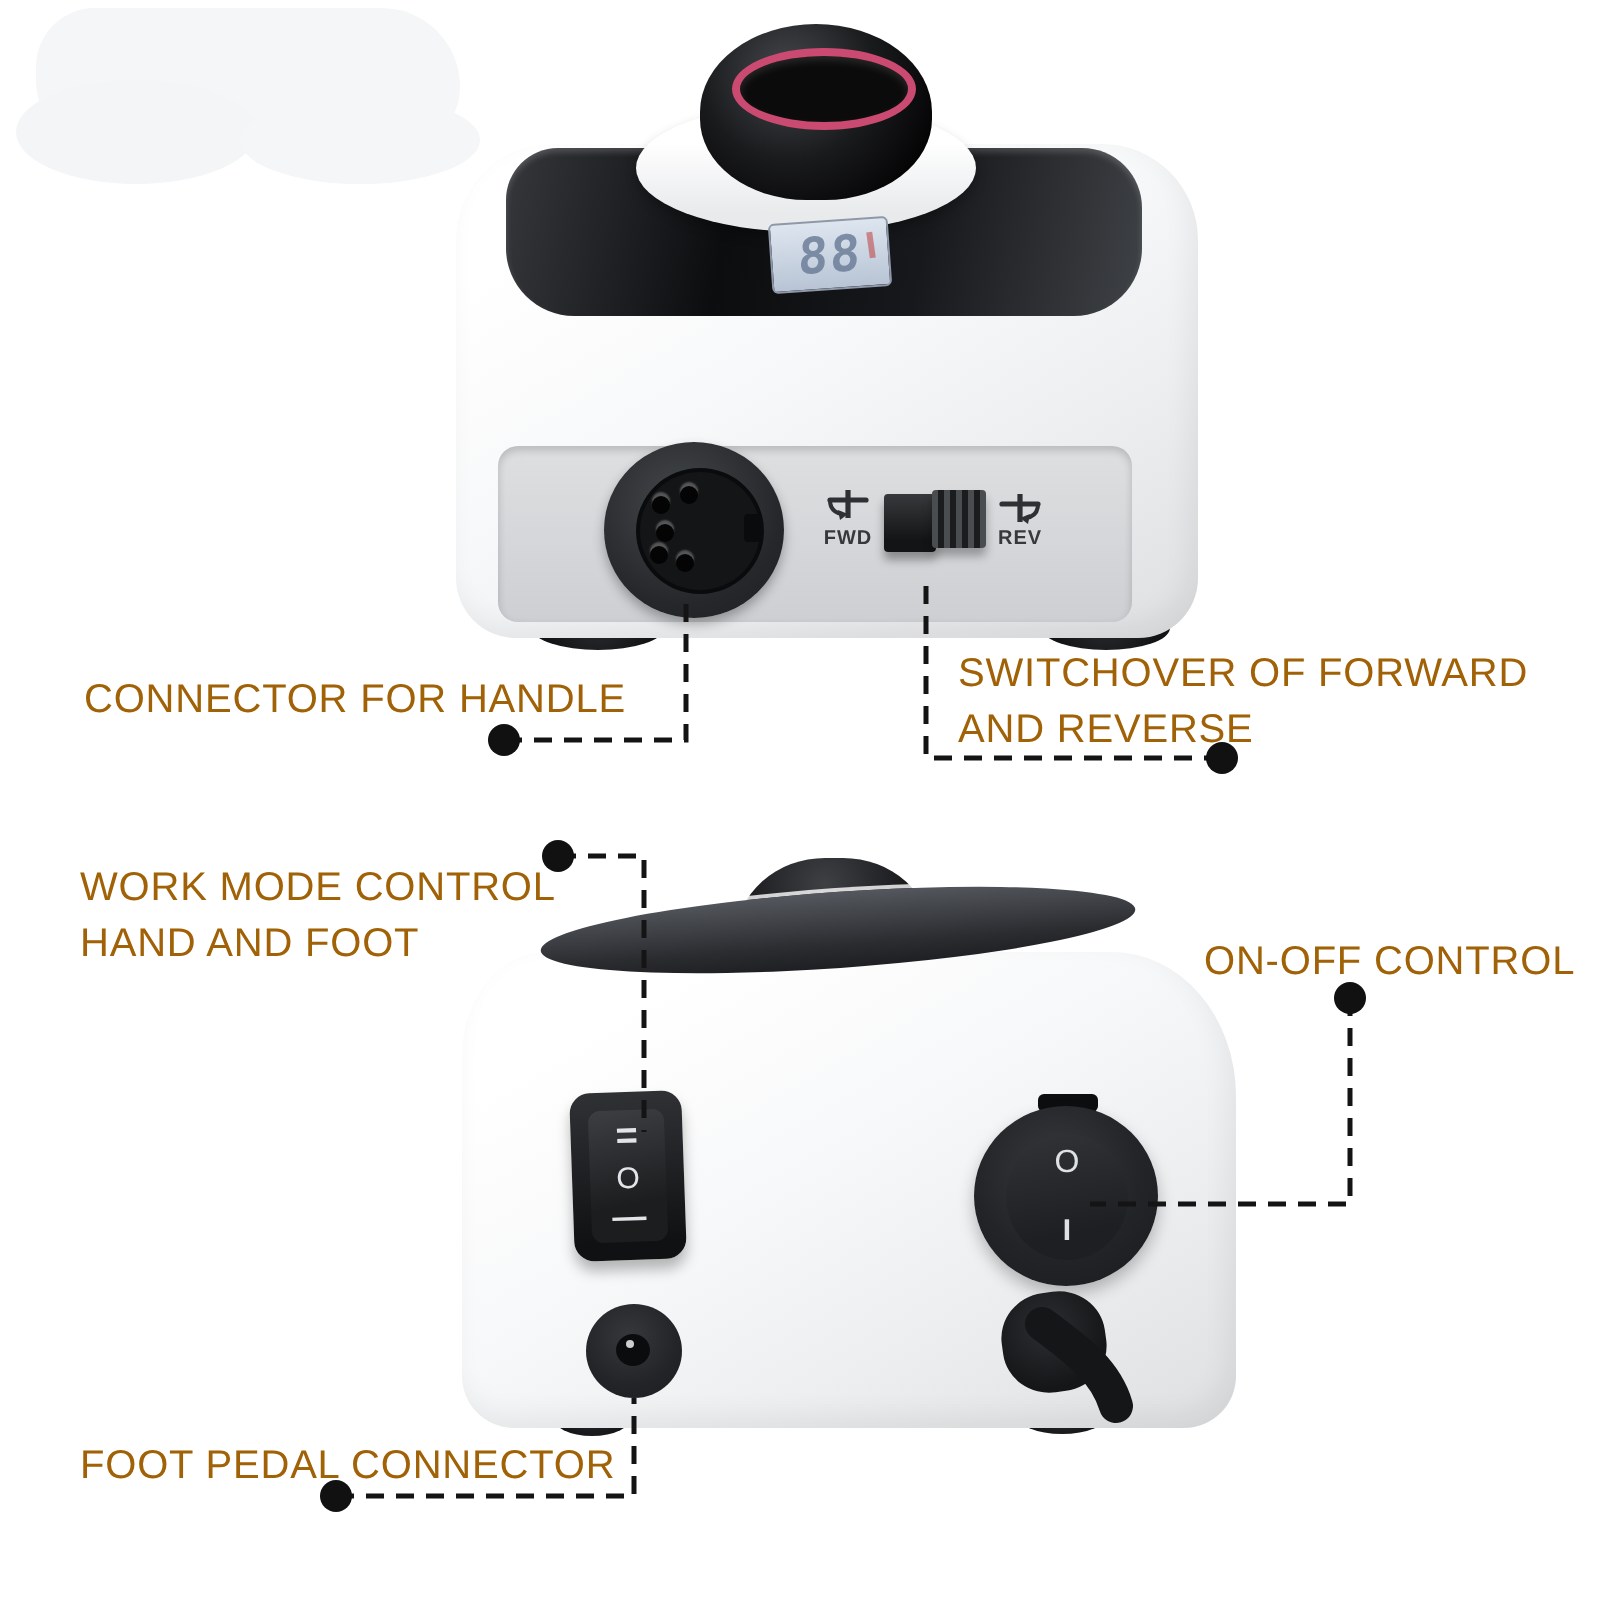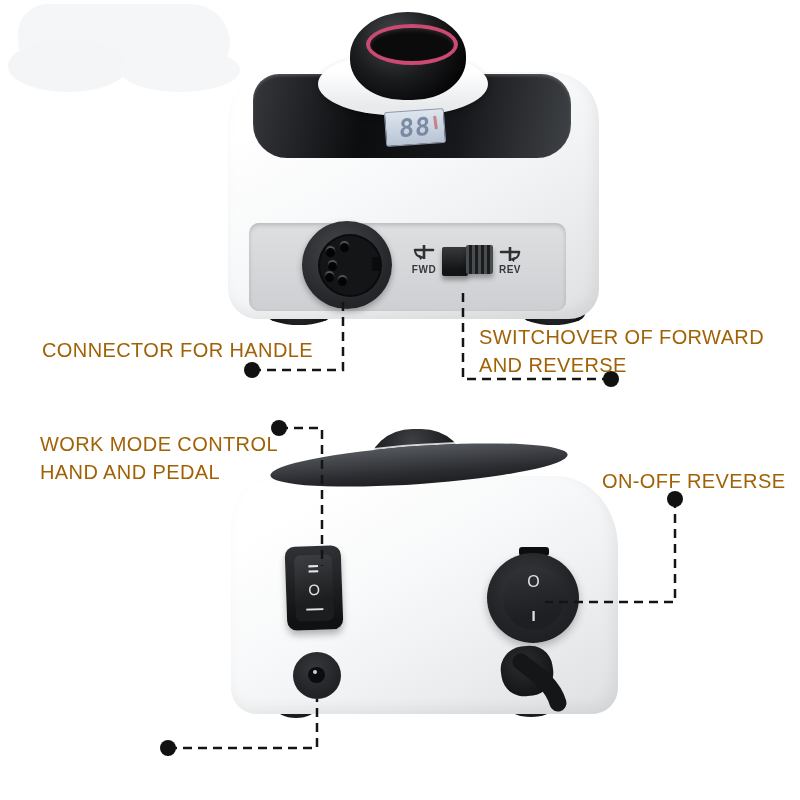--- a/index.html
+++ b/index.html
@@ -204,19 +204,20 @@
 
   <div class="ann-label" style="left:42px;top:336px;">CONNECTOR FOR HANDLE</div>
 
   <div class="ann-label" style="left:479px;top:323px;">
     <div>SWITCHOVER OF FORWARD</div>
     <div>AND REVERSE</div>
   </div>
 
   <div class="ann-label" style="left:40px;top:414px;margin-top:16px;">
     <div>WORK MODE CONTROL</div>
-    <div>HAND AND PEDAL</div>
-  </div>
-
-  <div class="ann-label" style="left:602px;top:467px;">ON-OFF REVERSE</div>
-
+    <div>HAND AND FOOT</div>
+  </div>
+
+  <div class="ann-label" style="left:602px;top:467px;">ON-OFF CONTROL</div>
+
+  <div class="ann-label" style="left:40px;top:719px;">FOOT PEDAL CONNECTOR</div>
 
 </div>
 
 </body></html>

